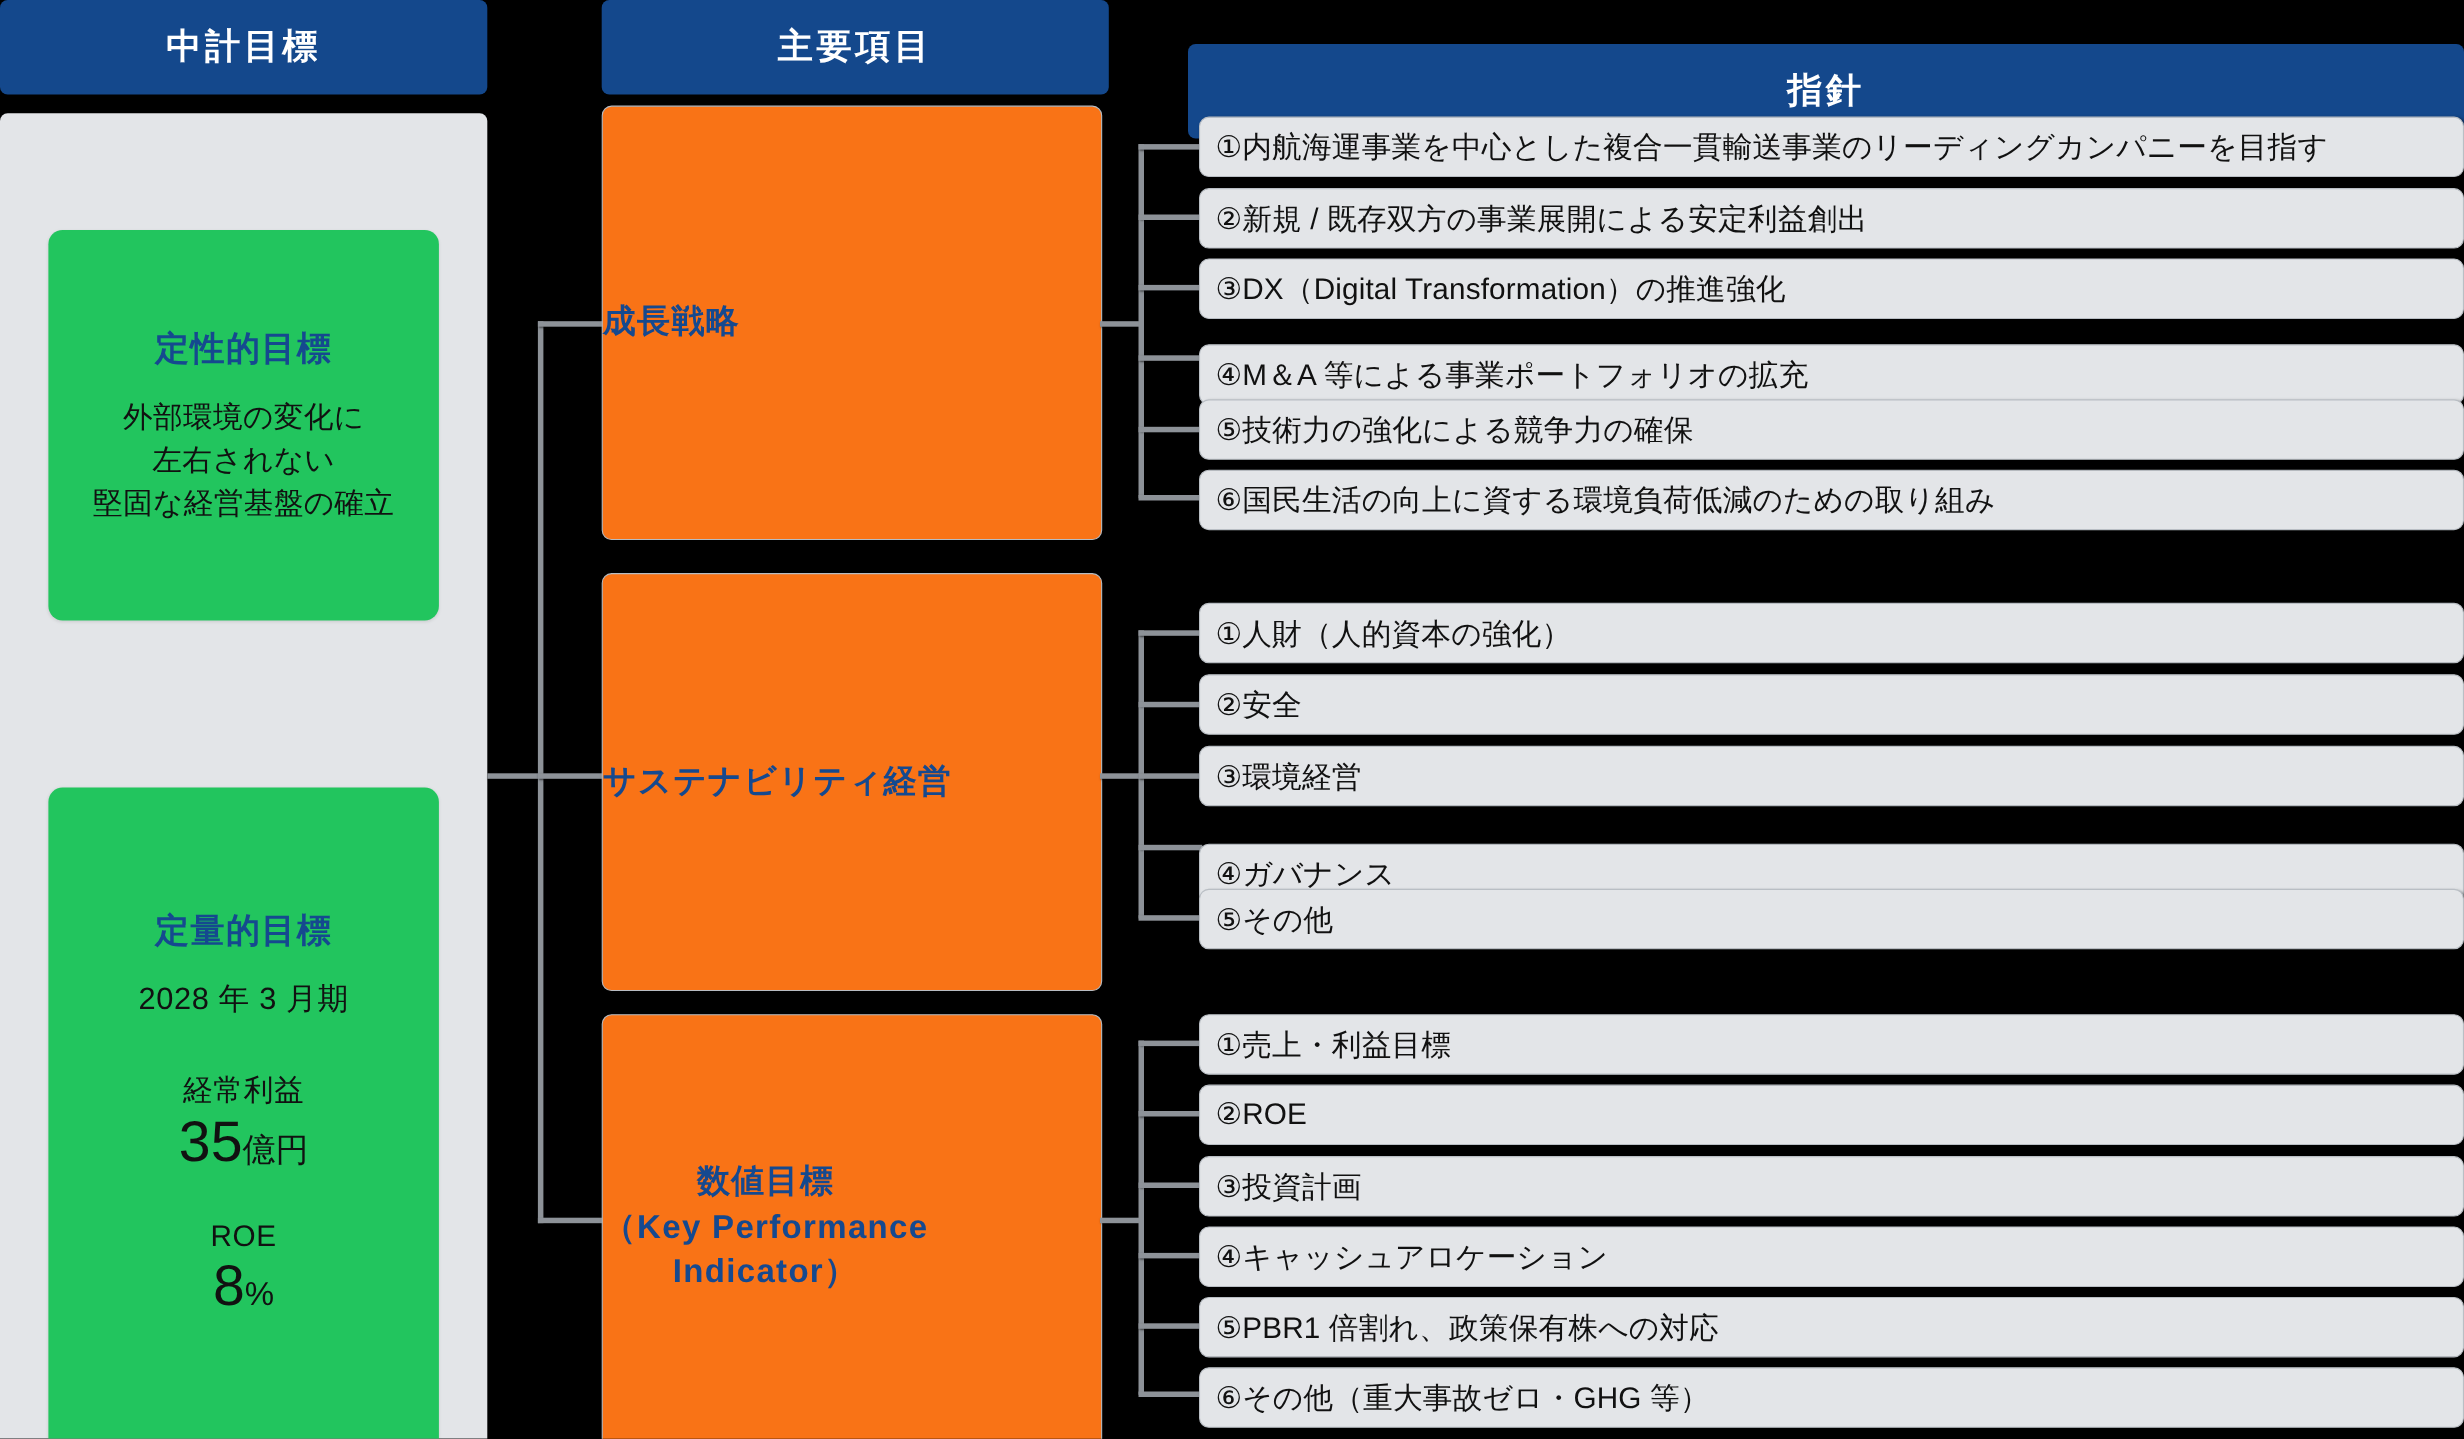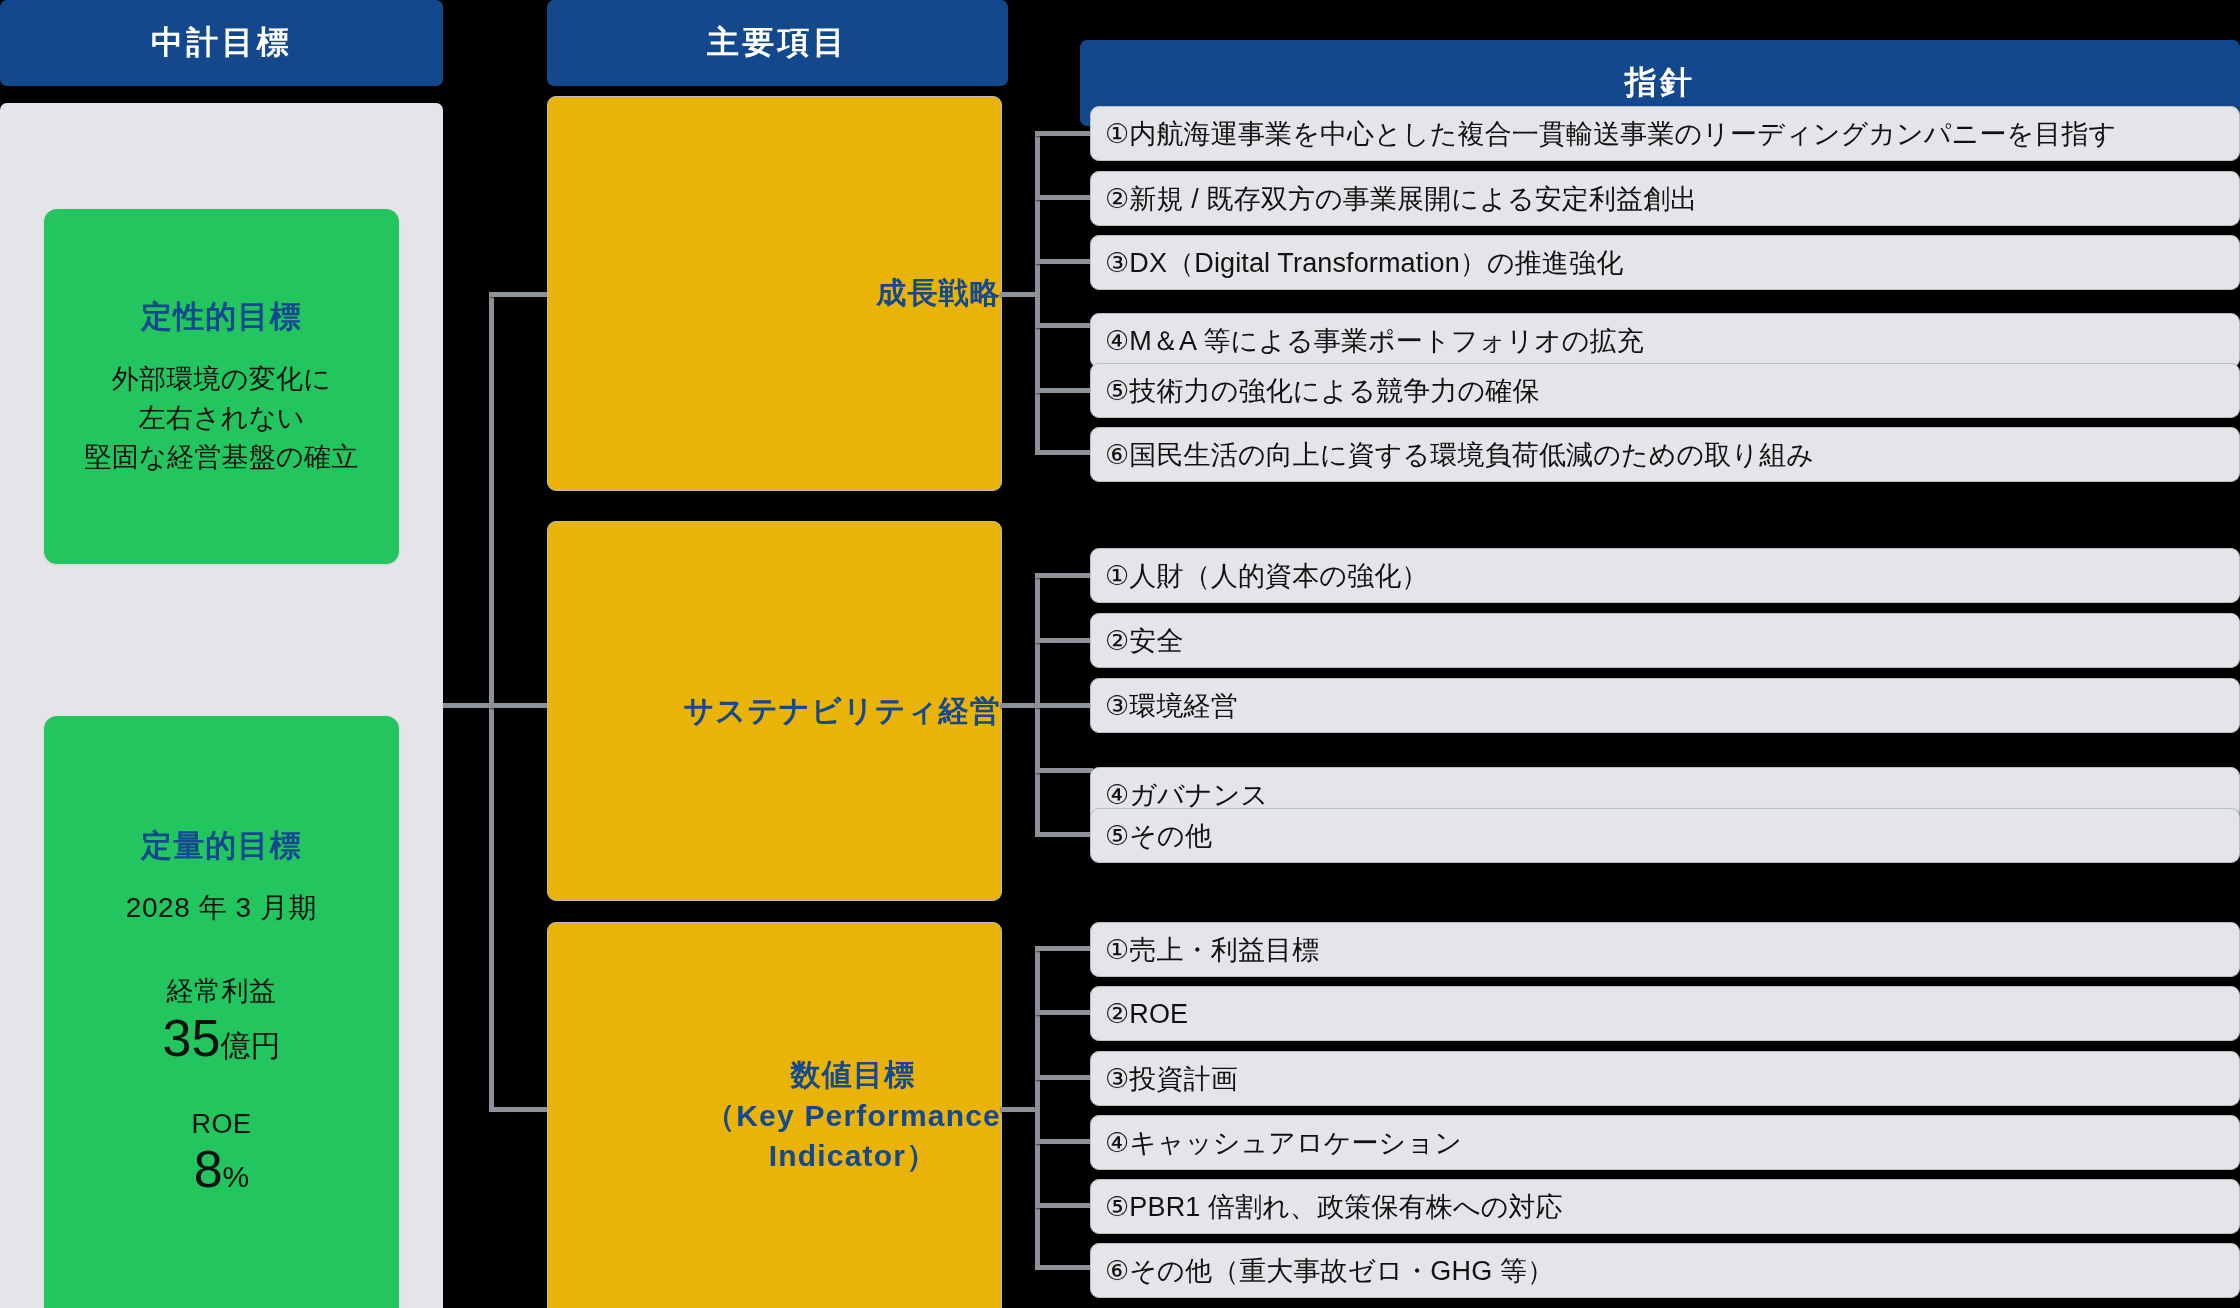--- a/index.html
+++ b/index.html
@@ -44,25 +44,25 @@
   .card-line{font-size:27px;line-height:1.45;color:#111;letter-spacing:.01em;}
   .q-period{font-size:28px;letter-spacing:.02em;margin-bottom:46px;}
   .q-label{font-size:27px;letter-spacing:.02em;}
   .q-big{font-size:52px;font-weight:400;letter-spacing:0;line-height:1.15;}
   .q-big .unit{font-size:30px;}
   .q-gap{height:40px;}
 
   
   .mid{
     position:absolute;left:547px;width:453px;
-    background:#eab308;
+    background:#f97316;
     border:1px solid #b7bcc2;
     border-radius:9px;
     box-shadow:2px 2px 3px rgba(0,0,0,.45);
-    display:flex;align-items:center;justify-content:flex-end;text-align:center;
+    display:flex;align-items:center;justify-content:flex-start;text-align:center;
     color:#15498f;font-weight:bold;font-size:30px;line-height:1.35;letter-spacing:.04em;
   }
   #mid-1{top:96px;height:393px;}
   #mid-2{top:521px;height:378px;}
   #mid-3{top:922px;height:386px;border-radius:9px 9px 0 0;}
 
   
   .item{
     position:absolute;left:1090px;width:1150px;height:55px;
     background:#e3e5e8;

